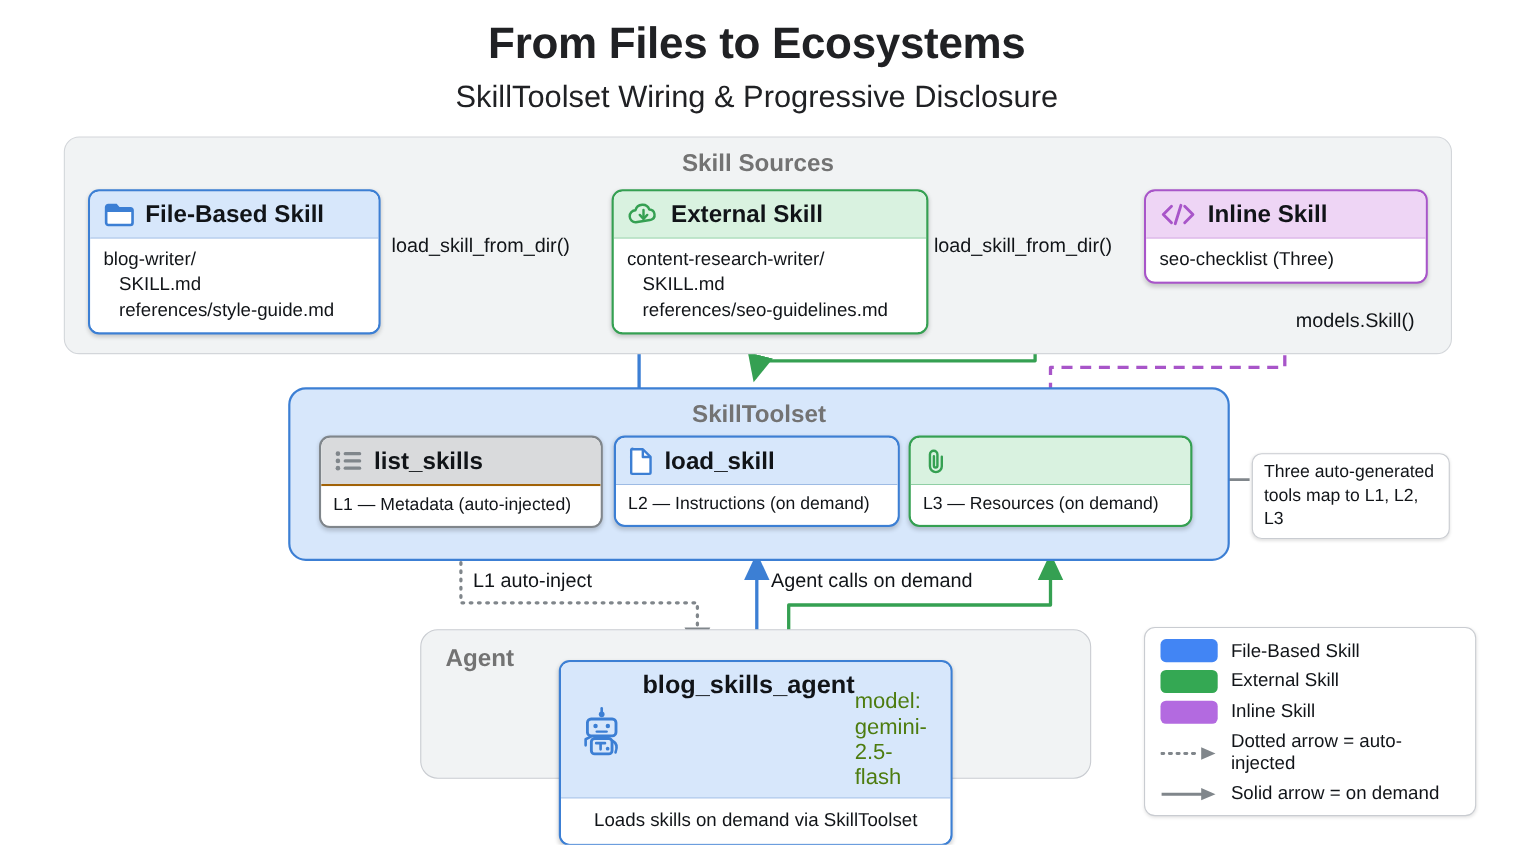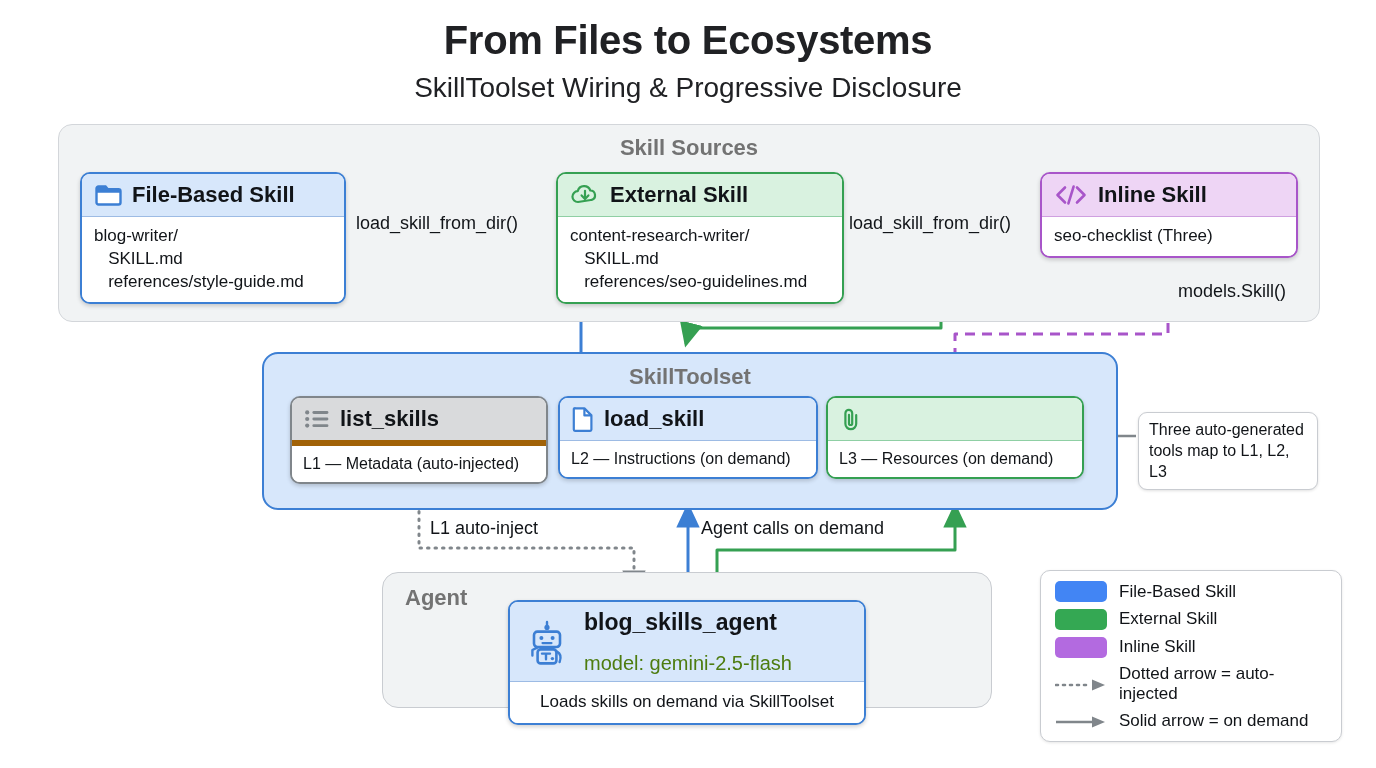--- a/index.html
+++ b/index.html
@@ -61,36 +61,36 @@
   }
   .node .bd.small{font-size:16px;padding:7px 11px;}
 
   .node.blue{border:2px solid #3c7fd4;}
   .node.blue .hd{background:#d7e7fb;border-bottom:1px solid #9dbbe4;}
   .node.green{border:2px solid #35a052;}
   .node.green .hd{background:#d9f2e0;border-bottom:1px solid #8fcfa4;}
   .node.purple{border:2px solid #a855c9;}
   .node.purple .hd{background:#eed5f5;border-bottom:1px solid #cfa0e0;}
   .node.gray{border:2px solid #80868b;}
-  .node.gray .hd{background:#d9dadc;border-bottom:6px solid #a16207;}
+  .node.gray .hd{background:#d9dadc;border-bottom:2px solid #a16207;}
 
   
   .n-file   {left:80px; top:172px; width:266px;}
   .n-ext    {left:556px;top:172px; width:288px;}
   .n-inline {left:1040px;top:172px;width:258px;}
   .n-list   {left:290px;top:396px; width:258px;}
   .n-load   {left:558px;top:396px; width:260px;}
   .n-res    {left:826px;top:396px; width:258px;}
   .n-agent  {left:508px;top:600px; width:358px;}
 
   .n-agent .hd{display:block;padding:8px 14px 6px 14px;}
   .agent-row{display:flex;align-items:center;gap:14px;}
   .agent-name{font-size:23px;font-weight:bold;line-height:1.1;}
   .agent-model{font-size:20px;font-weight:normal;color:#4d7c0f;margin-top:17px;}
-  .agent-txt{display:flex;flex-direction:column;justify-content:center;}
+  .agent-txt{display:flex;flex-direction:row;justify-content:center;}
   .n-agent .bd{text-align:center;font-size:17px;padding:9px 10px;}
 
   
   .ic{flex:0 0 auto;display:inline-flex;align-items:center;justify-content:center;}
   .ic svg{display:block;}
 
   
   .elabel{
     position:absolute;font-size:18px;color:#111418;white-space:nowrap;
   }

